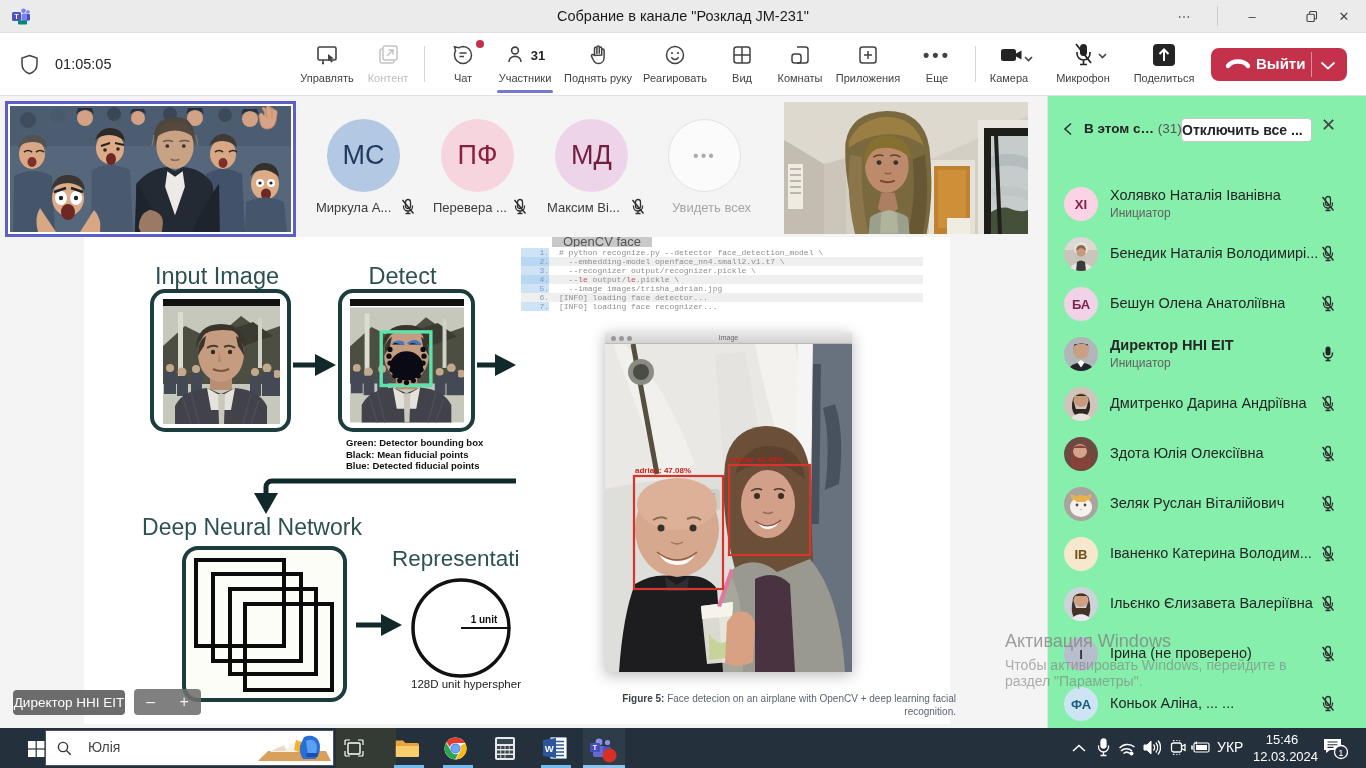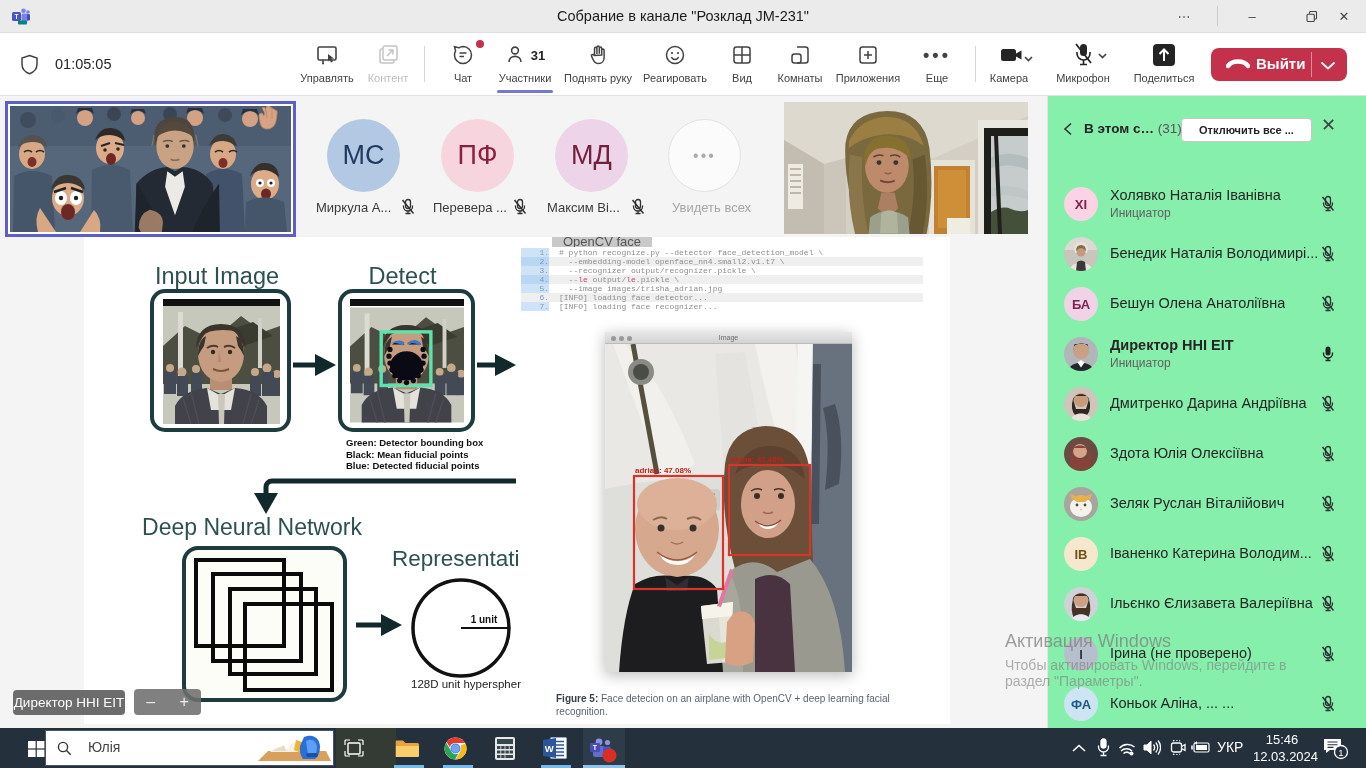--- a/index.html
+++ b/index.html
@@ -620,38 +620,38 @@
 
           <path d="M128 270 Q145 262 150 280 L148 318 Q130 326 120 318 L122 278 Z" fill="#d8a183"></path>
 
           <rect x="29" y="132" width="89" height="113" fill="none" stroke="#d8342c" stroke-width="2.2"></rect>
           <rect x="124" y="121" width="81" height="90" fill="none" stroke="#d8342c" stroke-width="2.2"></rect>
           <text x="30" y="129" font-size="8" fill="#c82018" font-weight="bold">adrian: 47.08%</text>
           <text x="125" y="118" font-size="8" fill="#c82018" font-weight="bold">trisha: 42.48%</text>
         </svg>
       </div>
 
-      <div class="abs" style="left:472px;top:455px;width:400px;text-align:left;font-size:10px;color:#5a6472;line-height:13px">
+      <div class="abs" style="left:472px;top:455px;width:400px;text-align:right;font-size:10px;color:#5a6472;line-height:13px">
         <b style="color:#39414d">Figure 5:</b> Face detecion on an airplane with OpenCV + deep learning facial<br>recognition.
       </div>
     </div>
     <div id="npill">Директор ННІ ЕІТ</div>
     <div id="zpill">
         <span>–</span>
         <span>+</span>
       </div>
   </div>
 
   <div id="panel">
     <svg class="abs" style="left:14px;top:26px" width="12" height="14" viewBox="0 0 12 14">
         <path d="M9 1.5 L3 7 L9 12.5" stroke="#333" stroke-width="1.6" fill="none"></path>
       </svg>
     <div class="abs" style="left:36px;top:25px;font-size:13.5px;font-weight:bold;color:#242424;white-space:nowrap">В этом с… <span style="font-weight:normal;color:#555">(31)</span></div>
     <div class="abs" style="left:133px;top:22px;width:131px;height:24px;border:1px solid #c7c7c7;border-radius:4px;background:#fff;
-         font-size:11px;font-weight:bold;color:#242424;text-align:center;line-height:22px">Отключить все ...</div>
+         font-size:14px;font-weight:bold;color:#242424;line-height:22px">Отключить все ...</div>
     <div class="abs" style="left:273px;top:18px;font-size:18px;color:#444">✕</div>
 
     <div class="prow" style="top:83px">
       <div class="pav" style="background:#fbd3e4;color:#80214a">ХІ</div>
       <div class="pnm2">Холявко Наталія Іванівна</div>
         <div class="psub">Инициатор</div>
       <svg class="pmic" viewBox="0 0 18 18">
           <use href="#micoff"></use>
         </svg>
     </div>

